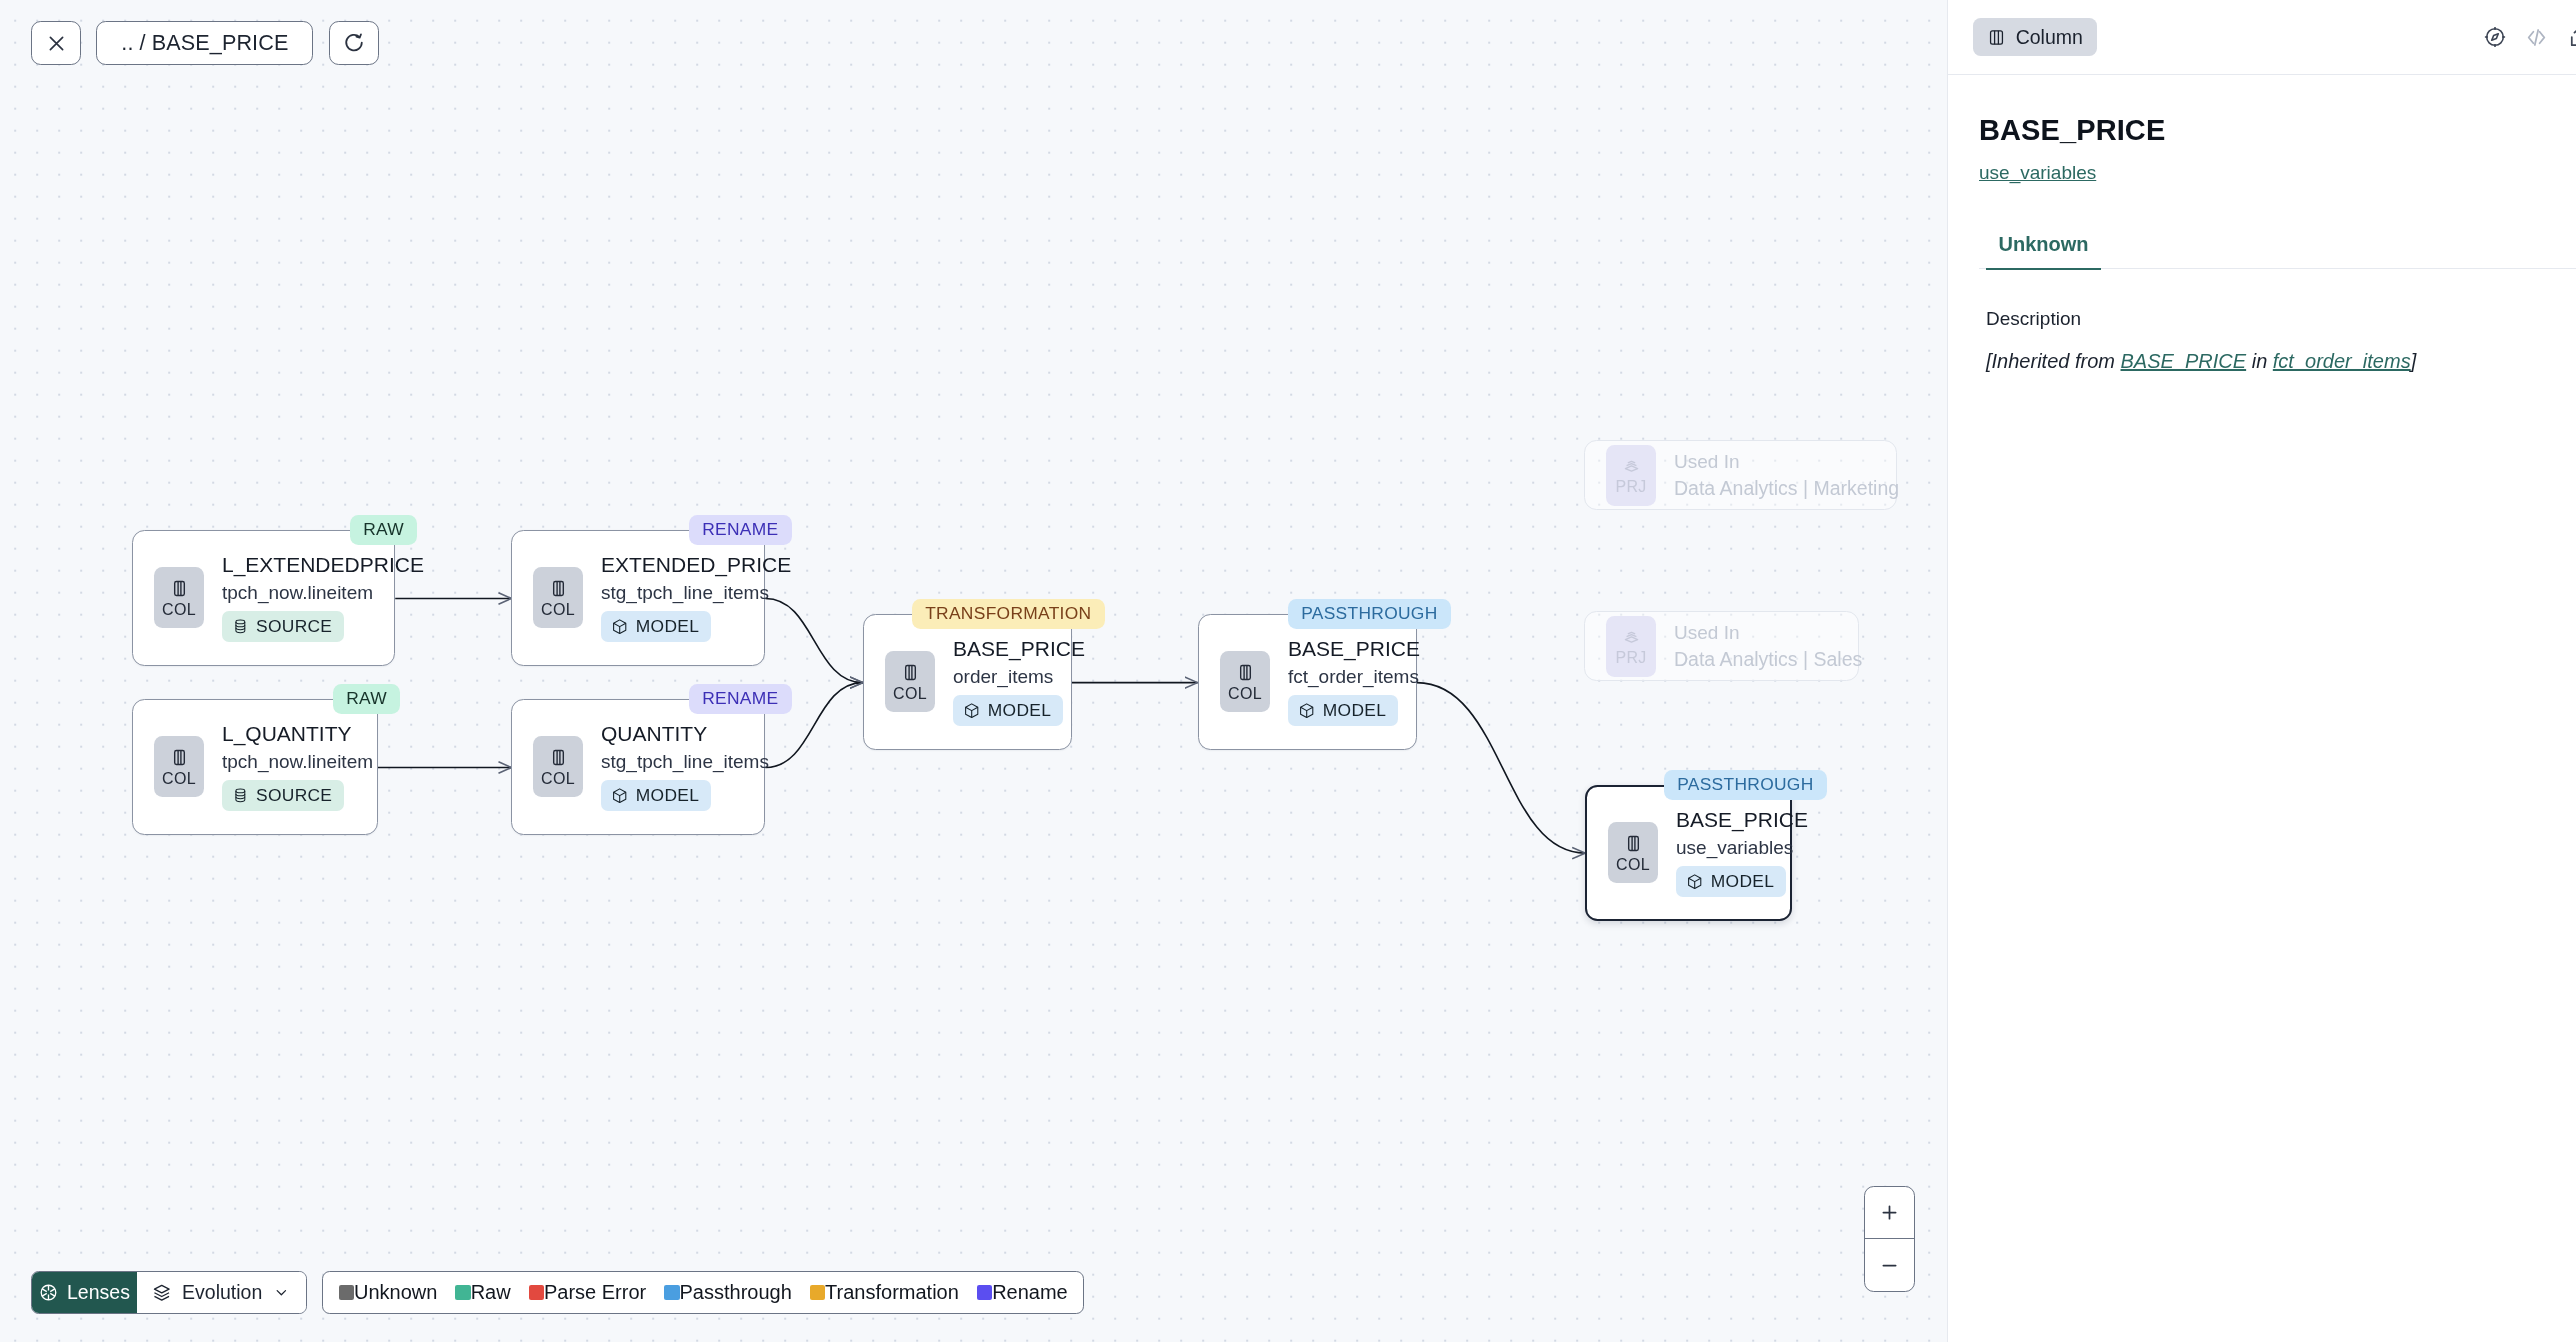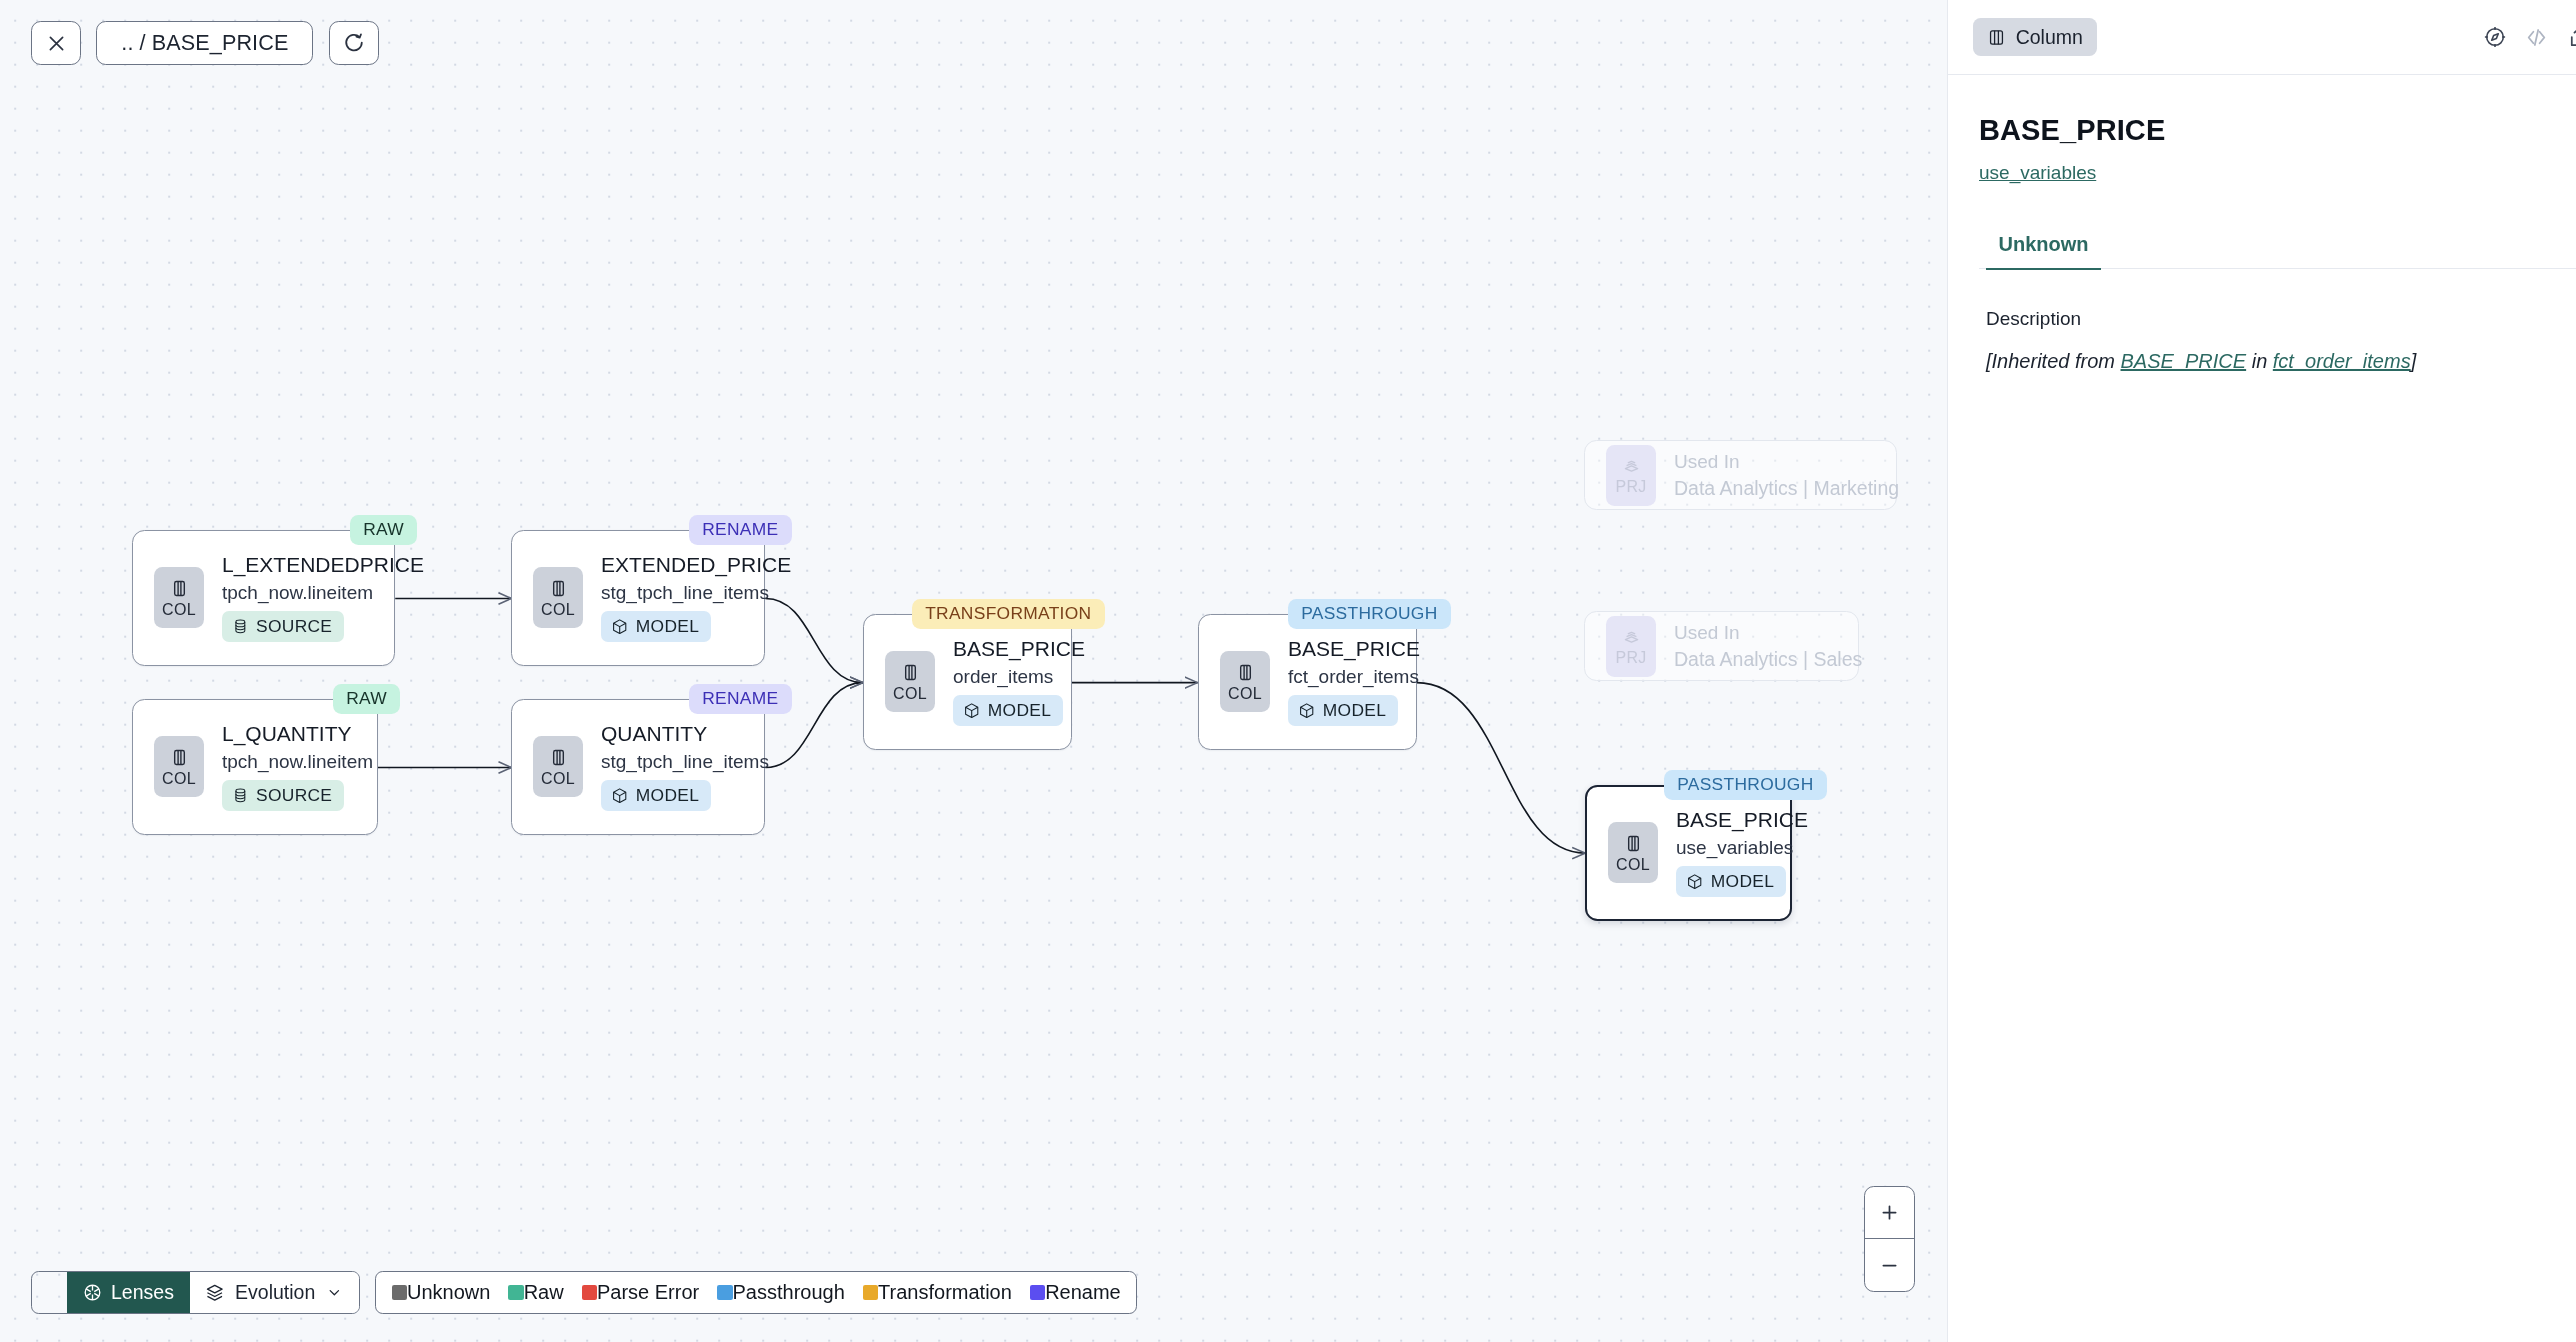--- a/index.html
+++ b/index.html
@@ -78,21 +78,21 @@
   .ghost .node-sub { color: #c3c9d4; font-size: 19.5px; }
 
   
   #edges { position: absolute; inset: 0; width: 1947px; height: 1343px; pointer-events: none; z-index: 2; }
 
   
   #bottom-bar { position: absolute; left: 31px; bottom: 29px; display: flex; align-items: center; gap: 15.3px; z-index: 30; }
   #lens-group { display: flex; height: 43px; border-radius: 7.7px; overflow: hidden; border: 1.1px solid #6b7485; }
   #lenses-btn {
     background: #22574f; color: #ffffff; display: flex; align-items: center; gap: 9px;
-    padding: 0 16px; font-size: 19.5px; cursor: pointer; margin-left: 35px;
+    padding: 0 7px; font-size: 19.5px; cursor: pointer;
   }
   #evolution-btn {
     background: #ffffff; color: #1d2430; display: flex; align-items: center; gap: 10.4px;
     padding: 0 16.7px 0 15.3px; font-size: 19.5px; cursor: pointer;
   }
   #legend {
     height: 43px; background: #ffffff; border: 1.1px solid #6b7485; border-radius: 7.7px;
     display: flex; align-items: center; gap: 18px; padding: 0 15.3px;
   }
   .legend-item { display: flex; align-items: center; gap: 0; font-size: 20px; color: #12171f; white-space: nowrap; }

